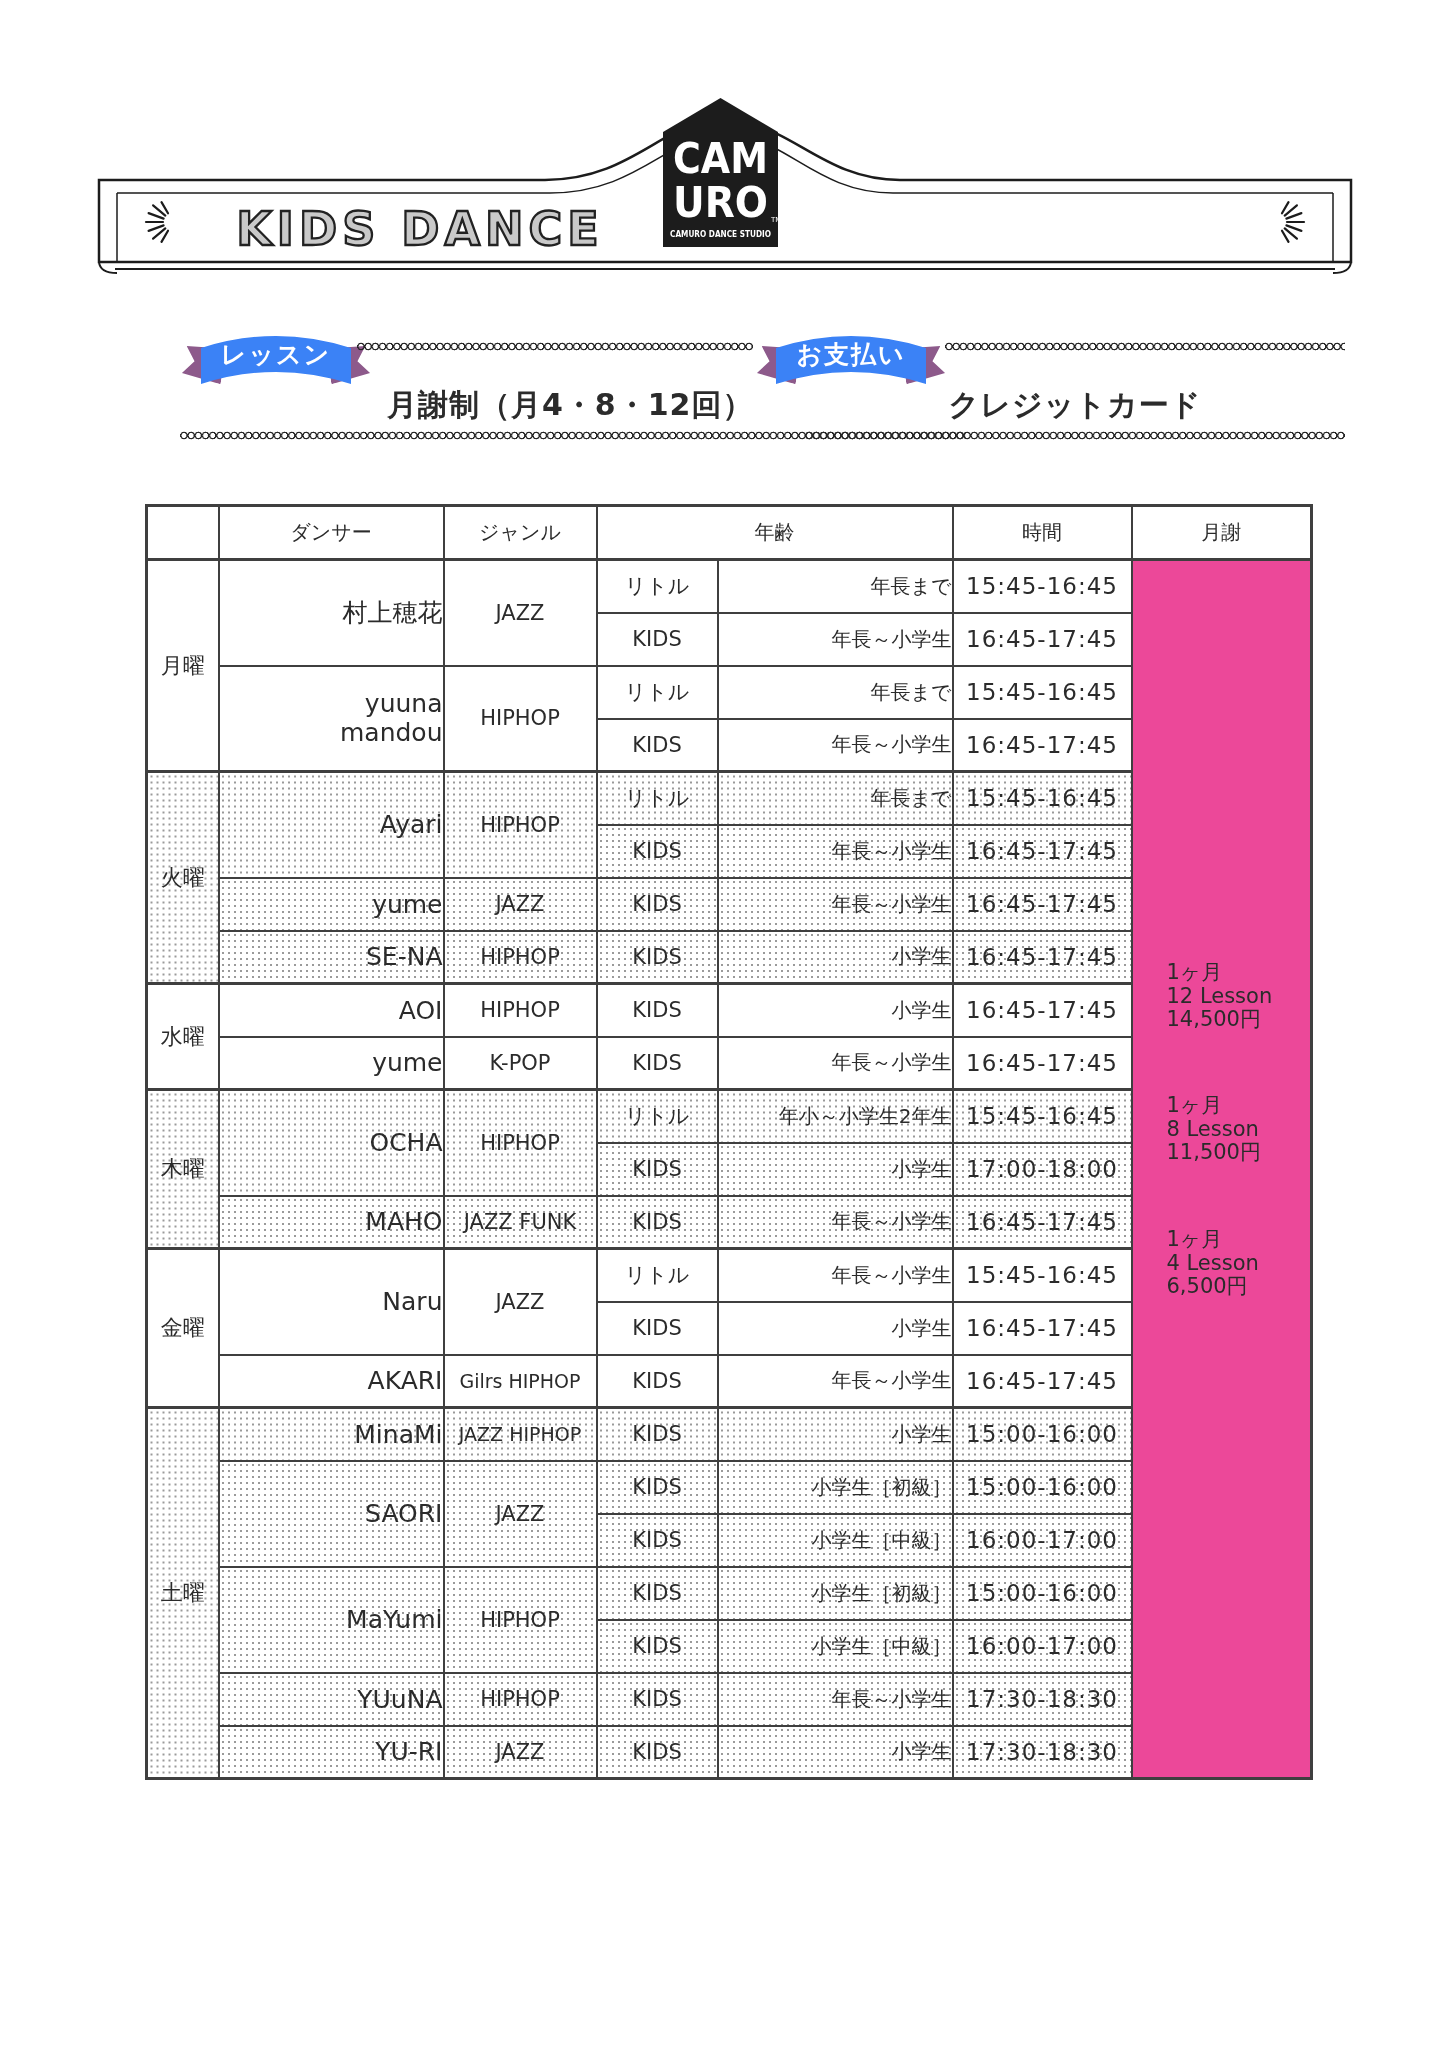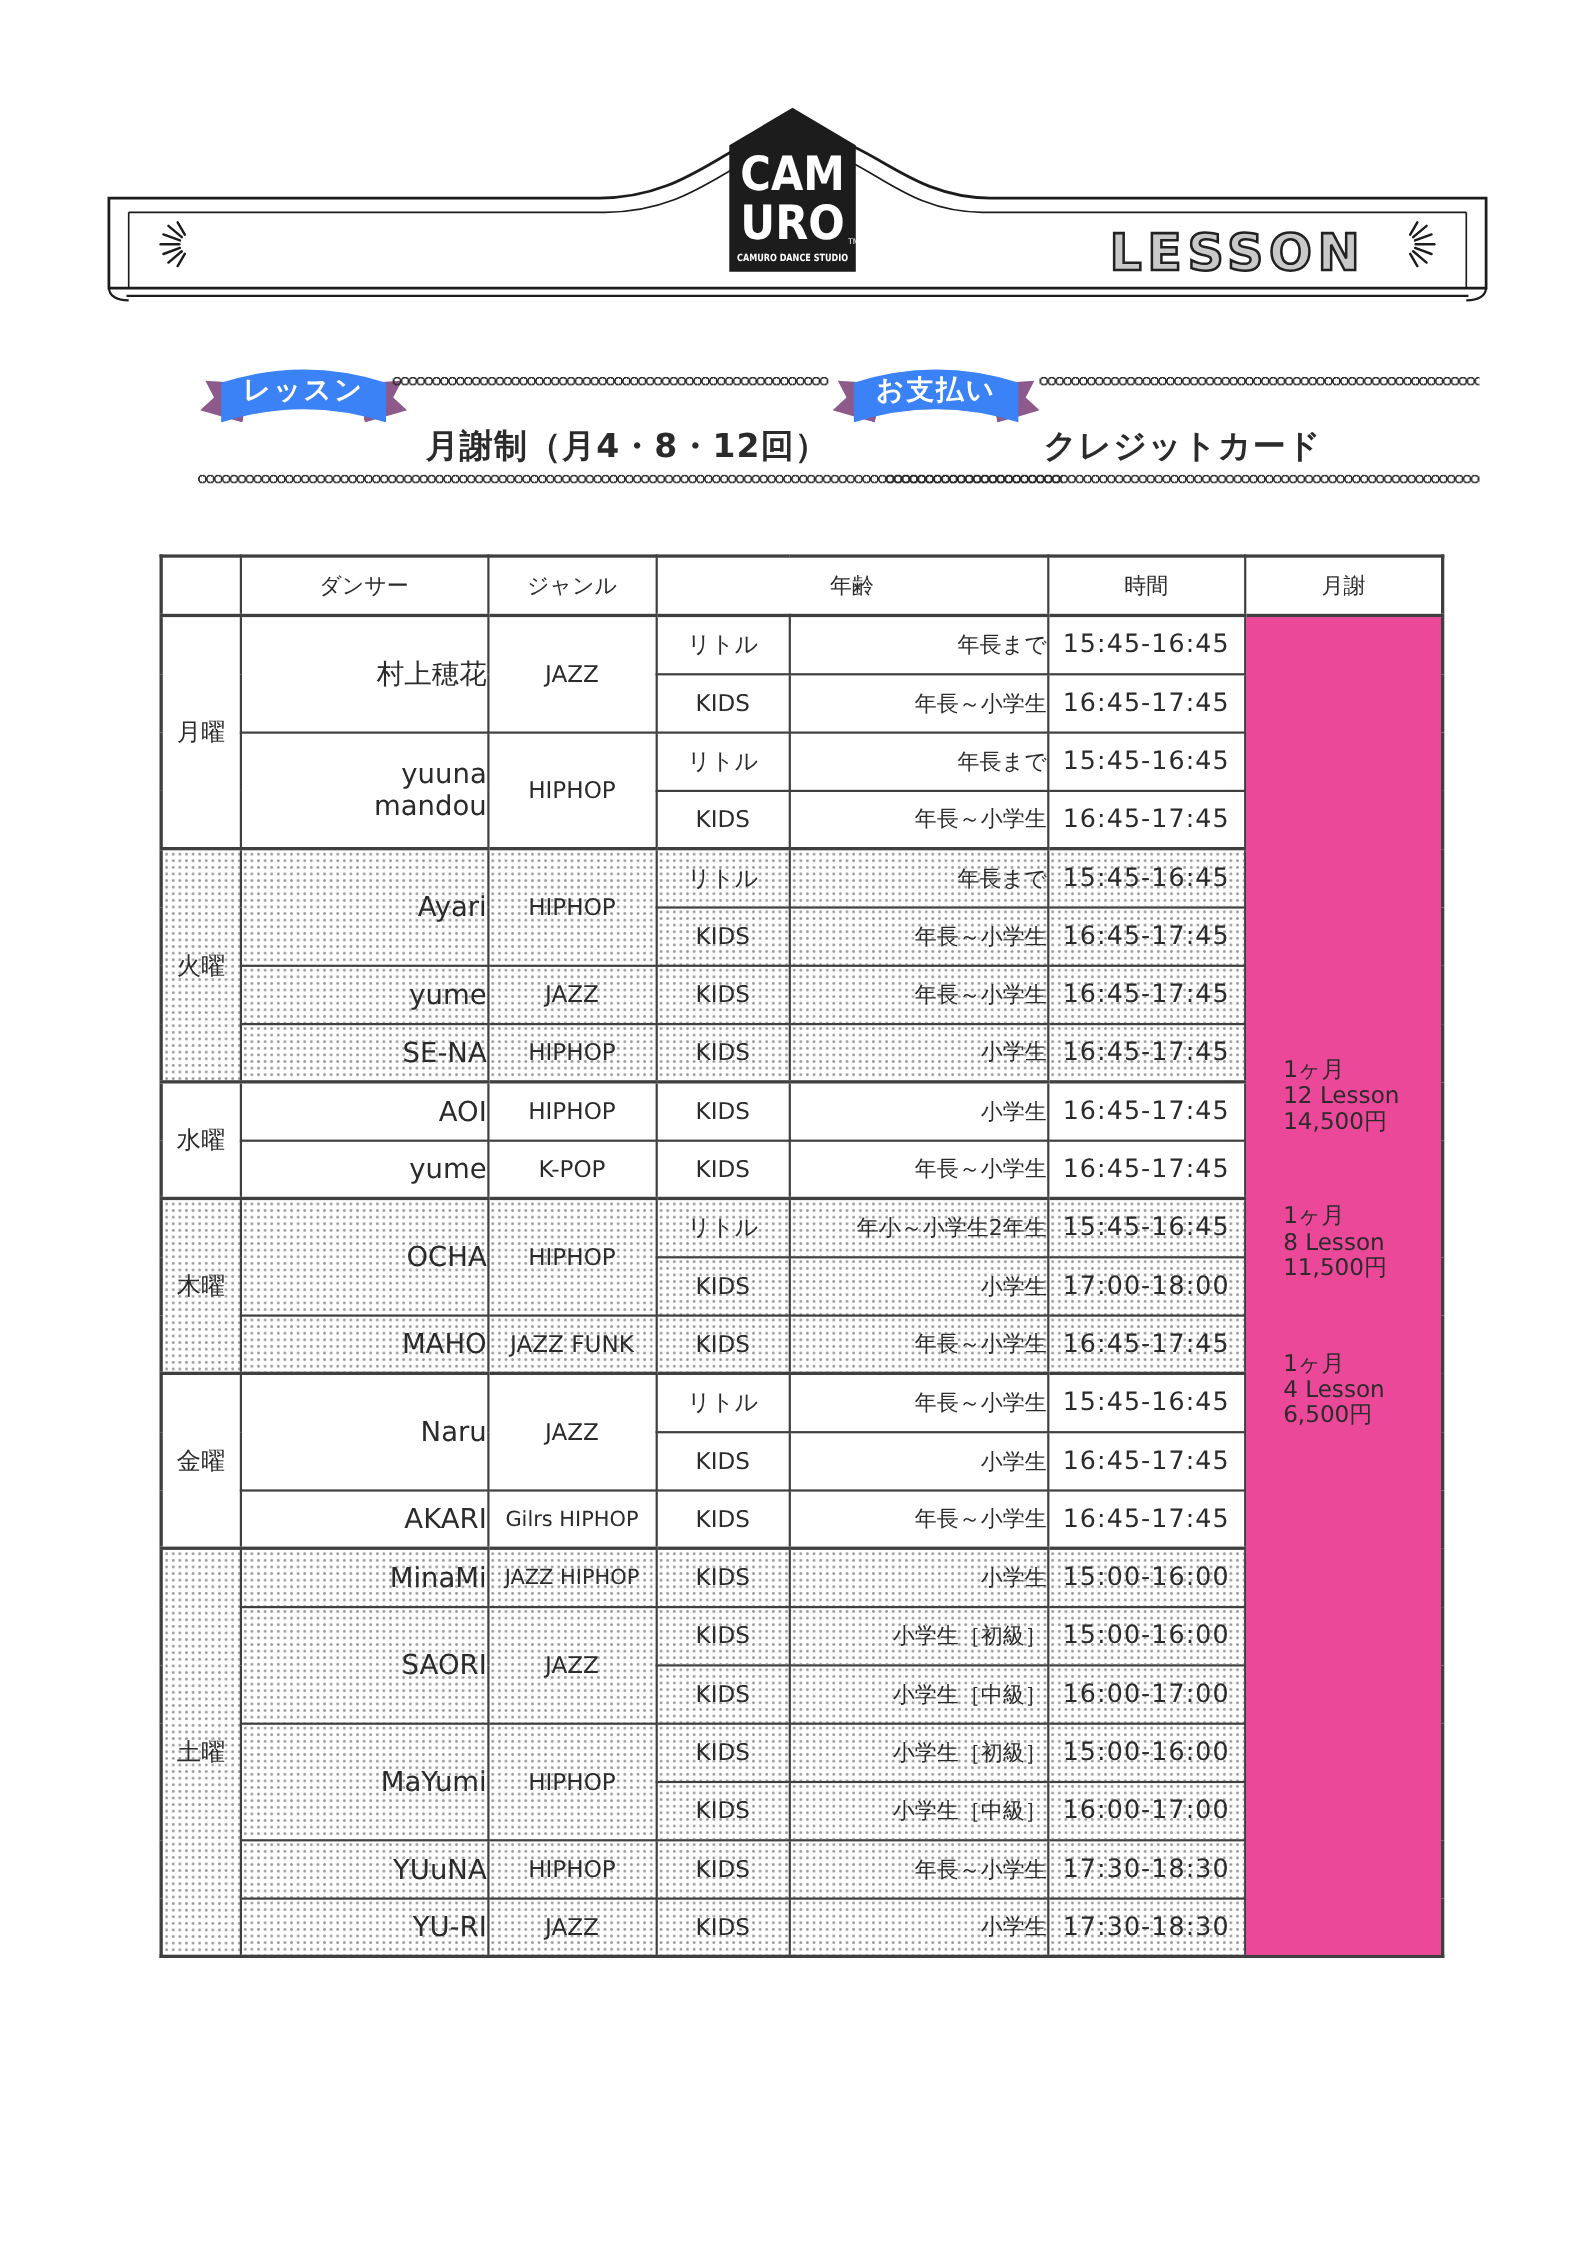--- a/index.html
+++ b/index.html
@@ -92,21 +92,21 @@
     </g>
 
     <g>
       <polygon points="568,167 568,52 625.5,18 683,52 683,167" fill="#1c1c1c"></polygon>
       <text x="578" y="93" textLength="95" lengthAdjust="spacingAndGlyphs" fill="#ffffff" font-size="43" font-weight="bold">CAM</text>
       <text x="578" y="137" textLength="95" lengthAdjust="spacingAndGlyphs" fill="#ffffff" font-size="43" font-weight="bold">URO</text>
       <text x="676" y="142" fill="#ffffff" font-size="7">TM</text>
       <text x="575" y="157" textLength="101" lengthAdjust="spacingAndGlyphs" fill="#ffffff" font-size="9" font-weight="bold">CAMURO DANCE STUDIO</text>
     </g>
   </svg>
-  <div class="banner-text lesson">LESSON</div>
+  <div class="banner-text kids">KIDS DANCE</div>
 </div>
 
 <div class="ribbon" style="left:193px;top:328px;">
   <div class="tail l"></div>
   <div class="tail r"></div>
   <div class="band">
       <span>レッスン</span>
     </div>
 </div>
 <div class="squig" style="left:357px;top:341px;width:396px;"></div>

